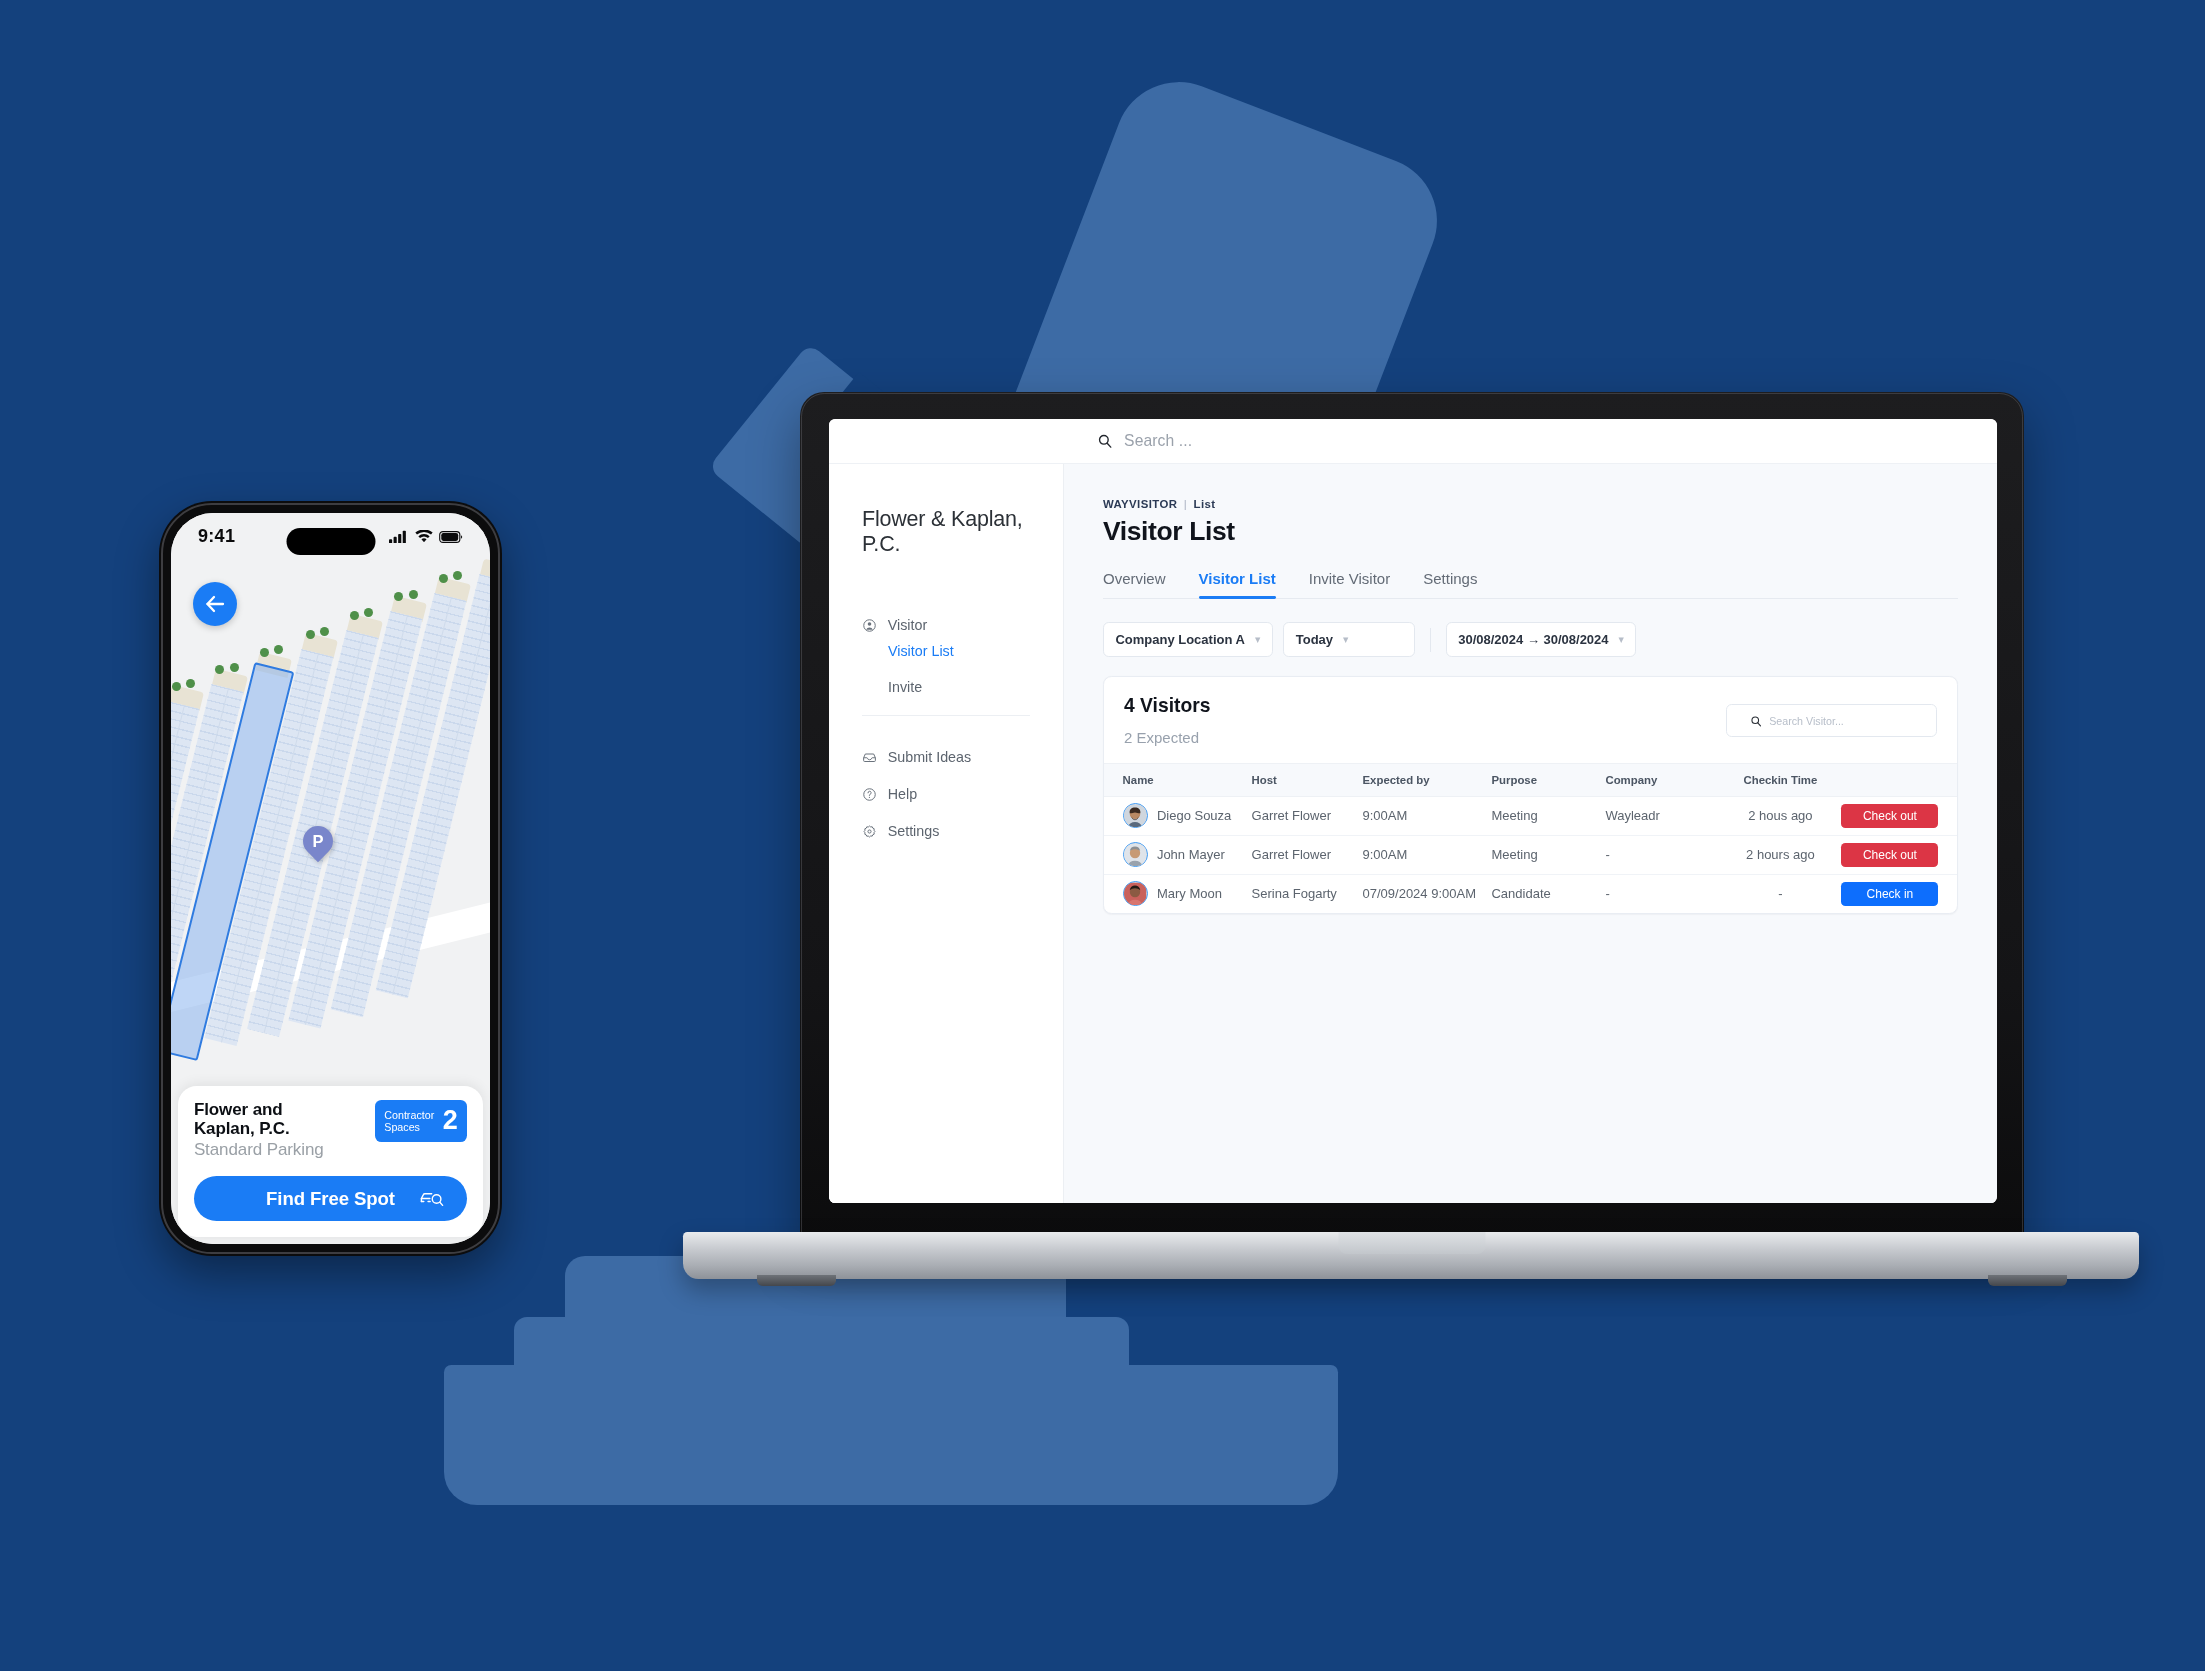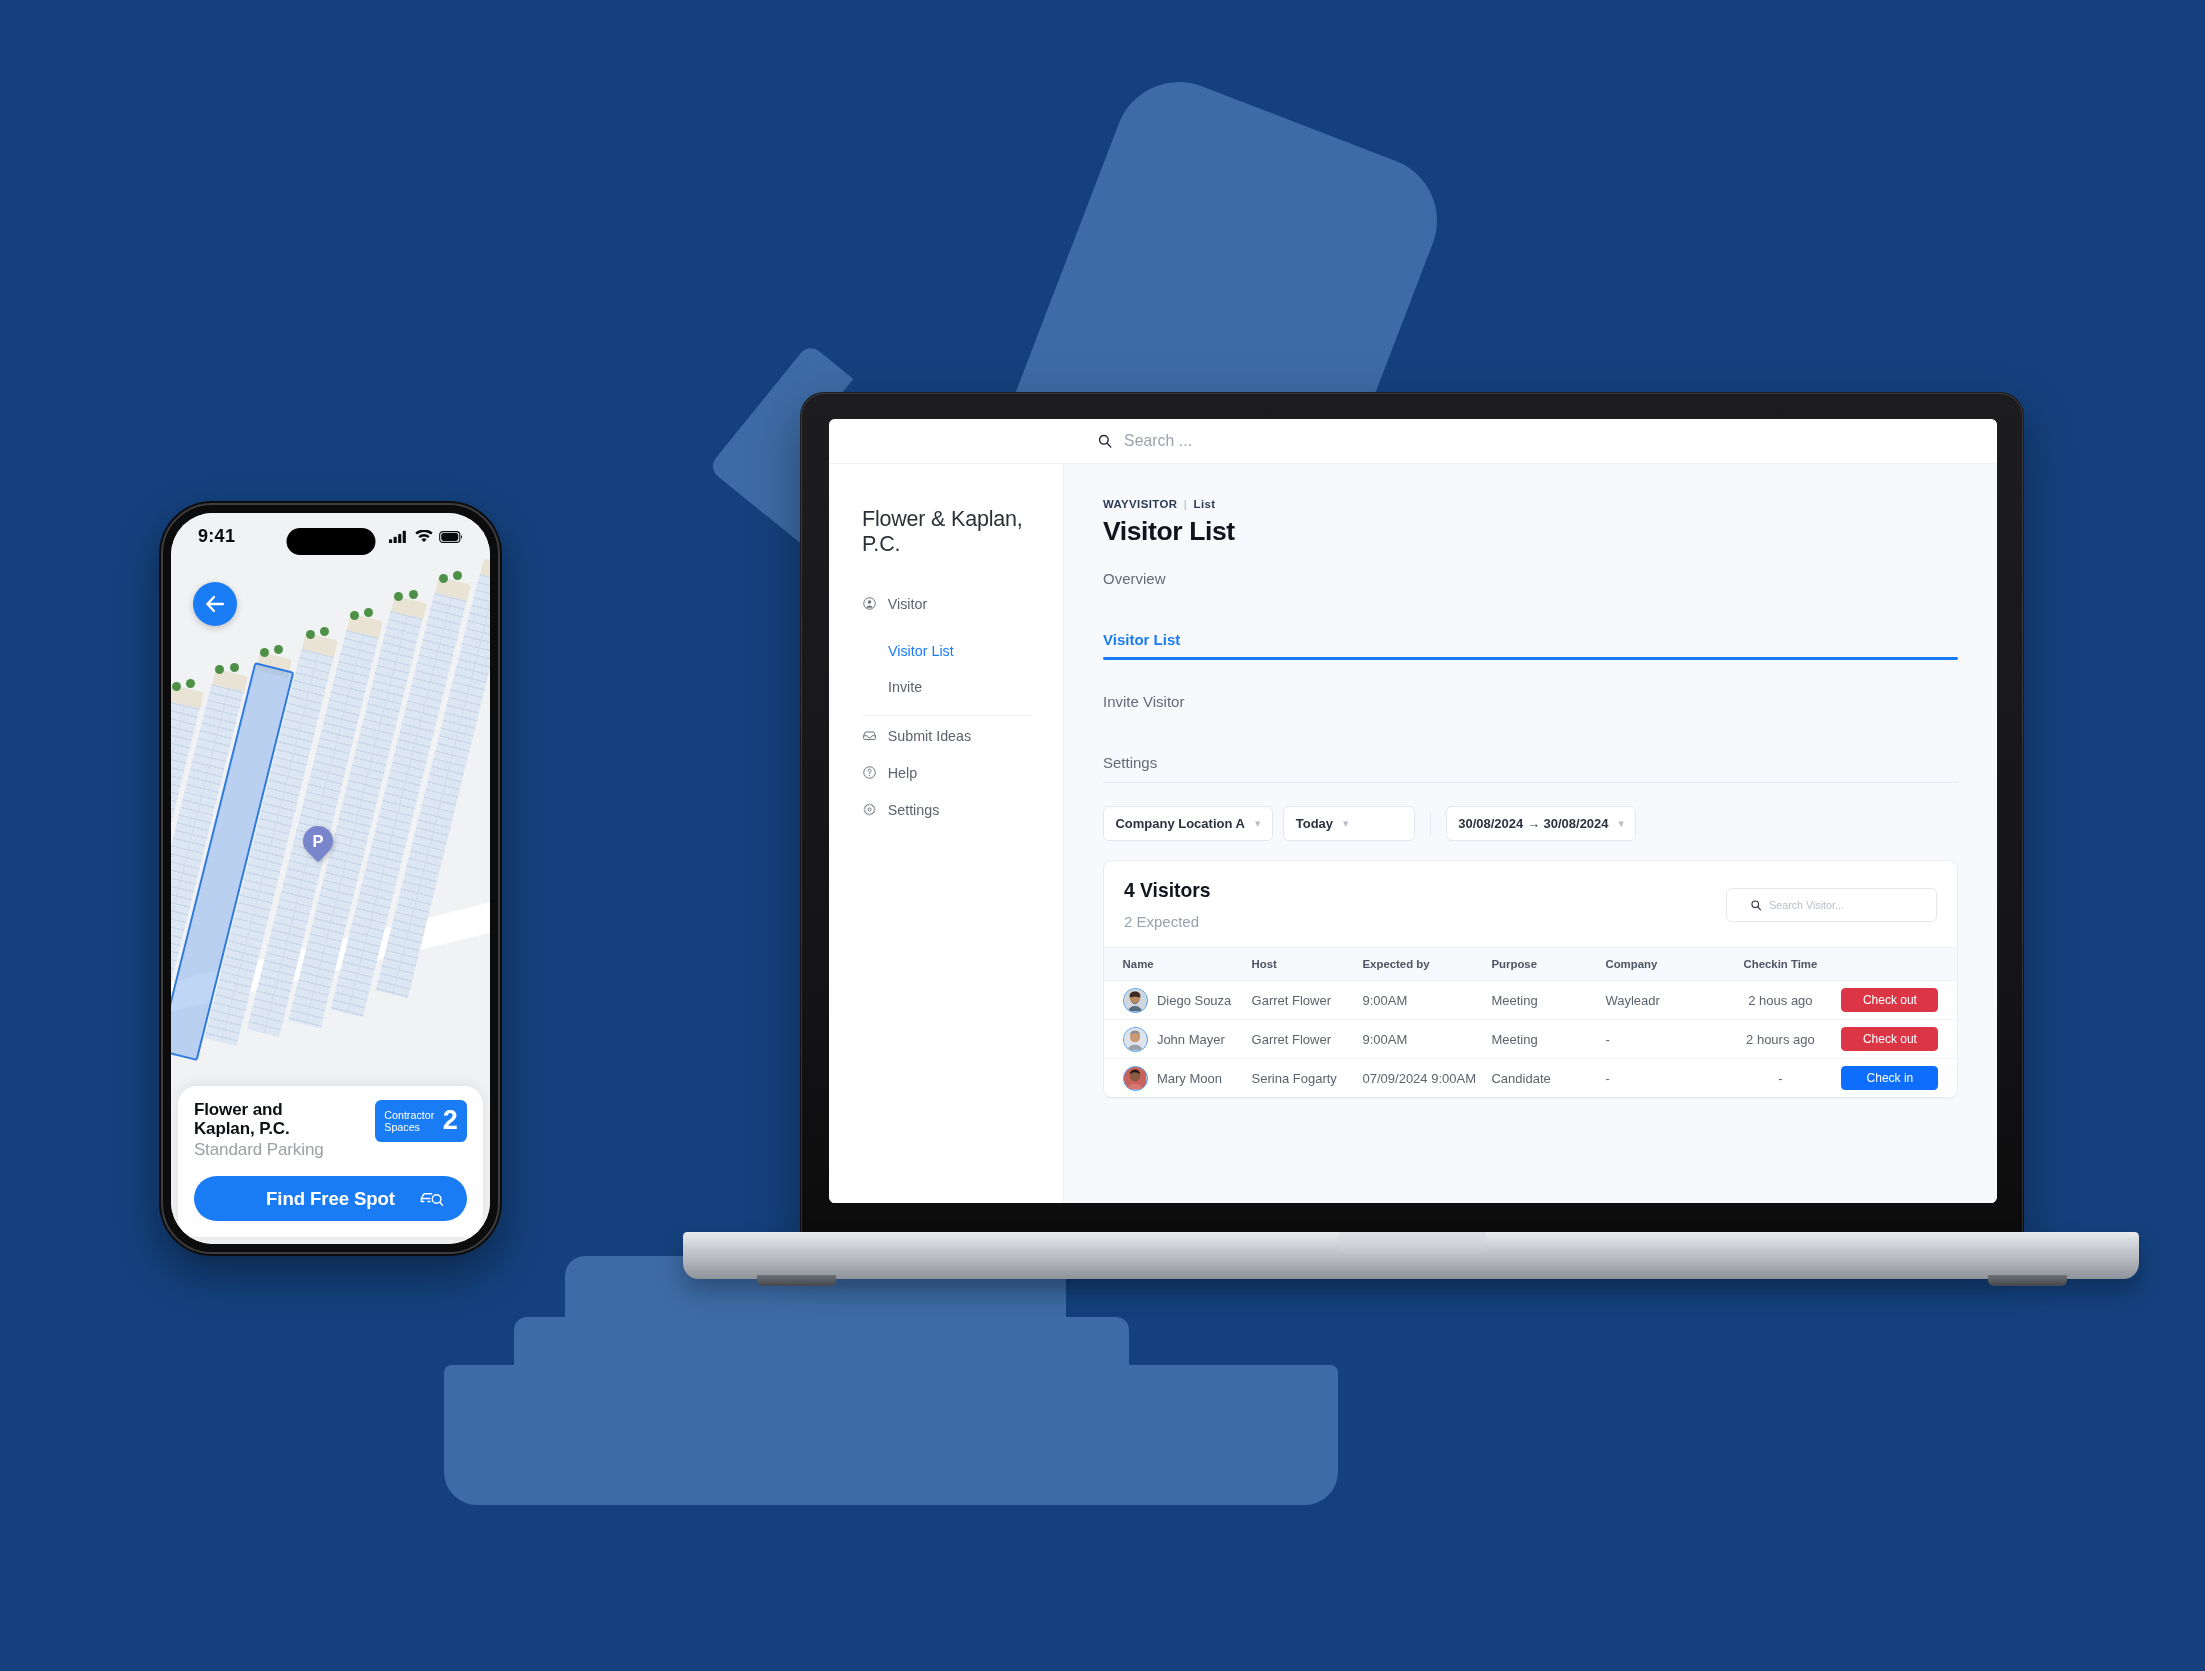--- a/index.html
+++ b/index.html
@@ -88,35 +88,35 @@
 
   .sidebar{
     width:234px;min-width:234px;background:#fff;border-right:0.7px solid #eceff3;
     padding:43px 0 0 0;
   }
   .brand{
     font-size:21.5px;color:#2c3137;font-weight:300;letter-spacing:-0.2px;
     padding:0 0 0 33px;margin-bottom:39px;
   }
   .nav-item{
-    display:flex;align-items:flex-start;gap:10.7px;padding:0 0 0 33px;height:37px;
+    display:flex;align-items:flex-end;gap:10.7px;padding:0 0 0 33px;height:37px;
     font-size:14.3px;color:#5c646e;
   }
   .nav-item .ni{width:15px;height:15px;flex:none;color:#6b737d;}
   .nav-sub{padding-left:59px;height:36px;display:flex;align-items:center;font-size:14.3px;color:#5c646e;}
   .nav-sub.active{color:#1a7cf5;}
   .nav-div{height:0.7px;background:#eceff3;margin:10px 33px 13px 33px;}
 
   .content{flex:1;min-width:0;padding:34px 39px 0 39px;}
   .crumb{font-size:11.4px;font-weight:bold;color:#2b3a55;letter-spacing:0.4px;margin-bottom:6.4px;}
   .crumb .sep{color:#aab3c2;font-weight:normal;margin:0 2.9px;}
   .crumb .sub{font-weight:bold;}
   .ptitle{font-size:26.5px;font-weight:bold;color:#10141c;letter-spacing:-0.4px;margin-bottom:23px;}
 
-  .tabs{display:flex;gap:33px;border-bottom:0.7px solid #e6eaf0;flex-direction:column;}
+  .tabs{display:flex;gap:33px;border-bottom:0.7px solid #e6eaf0;}
   .tab{font-size:15px;color:#636b76;padding-bottom:11.4px;position:relative;}
   .tab.active{color:#1a7cf5;font-weight:bold;}
   .tab.active::after{content:"";position:absolute;left:0;right:0;bottom:-0.7px;height:2.9px;background:#1a7cf5;border-radius:1.4px;}
 
   .filters{display:flex;align-items:center;gap:10.7px;padding:23px 0 18.6px 0;}
   .chip{
     display:flex;align-items:center;gap:10px;height:33px;padding:0 11.4px;
     border:0.7px solid #e3e8ef;border-radius:5.7px;background:#fff;
     font-size:13px;font-weight:bold;color:#2b3340;white-space:nowrap;
   }

